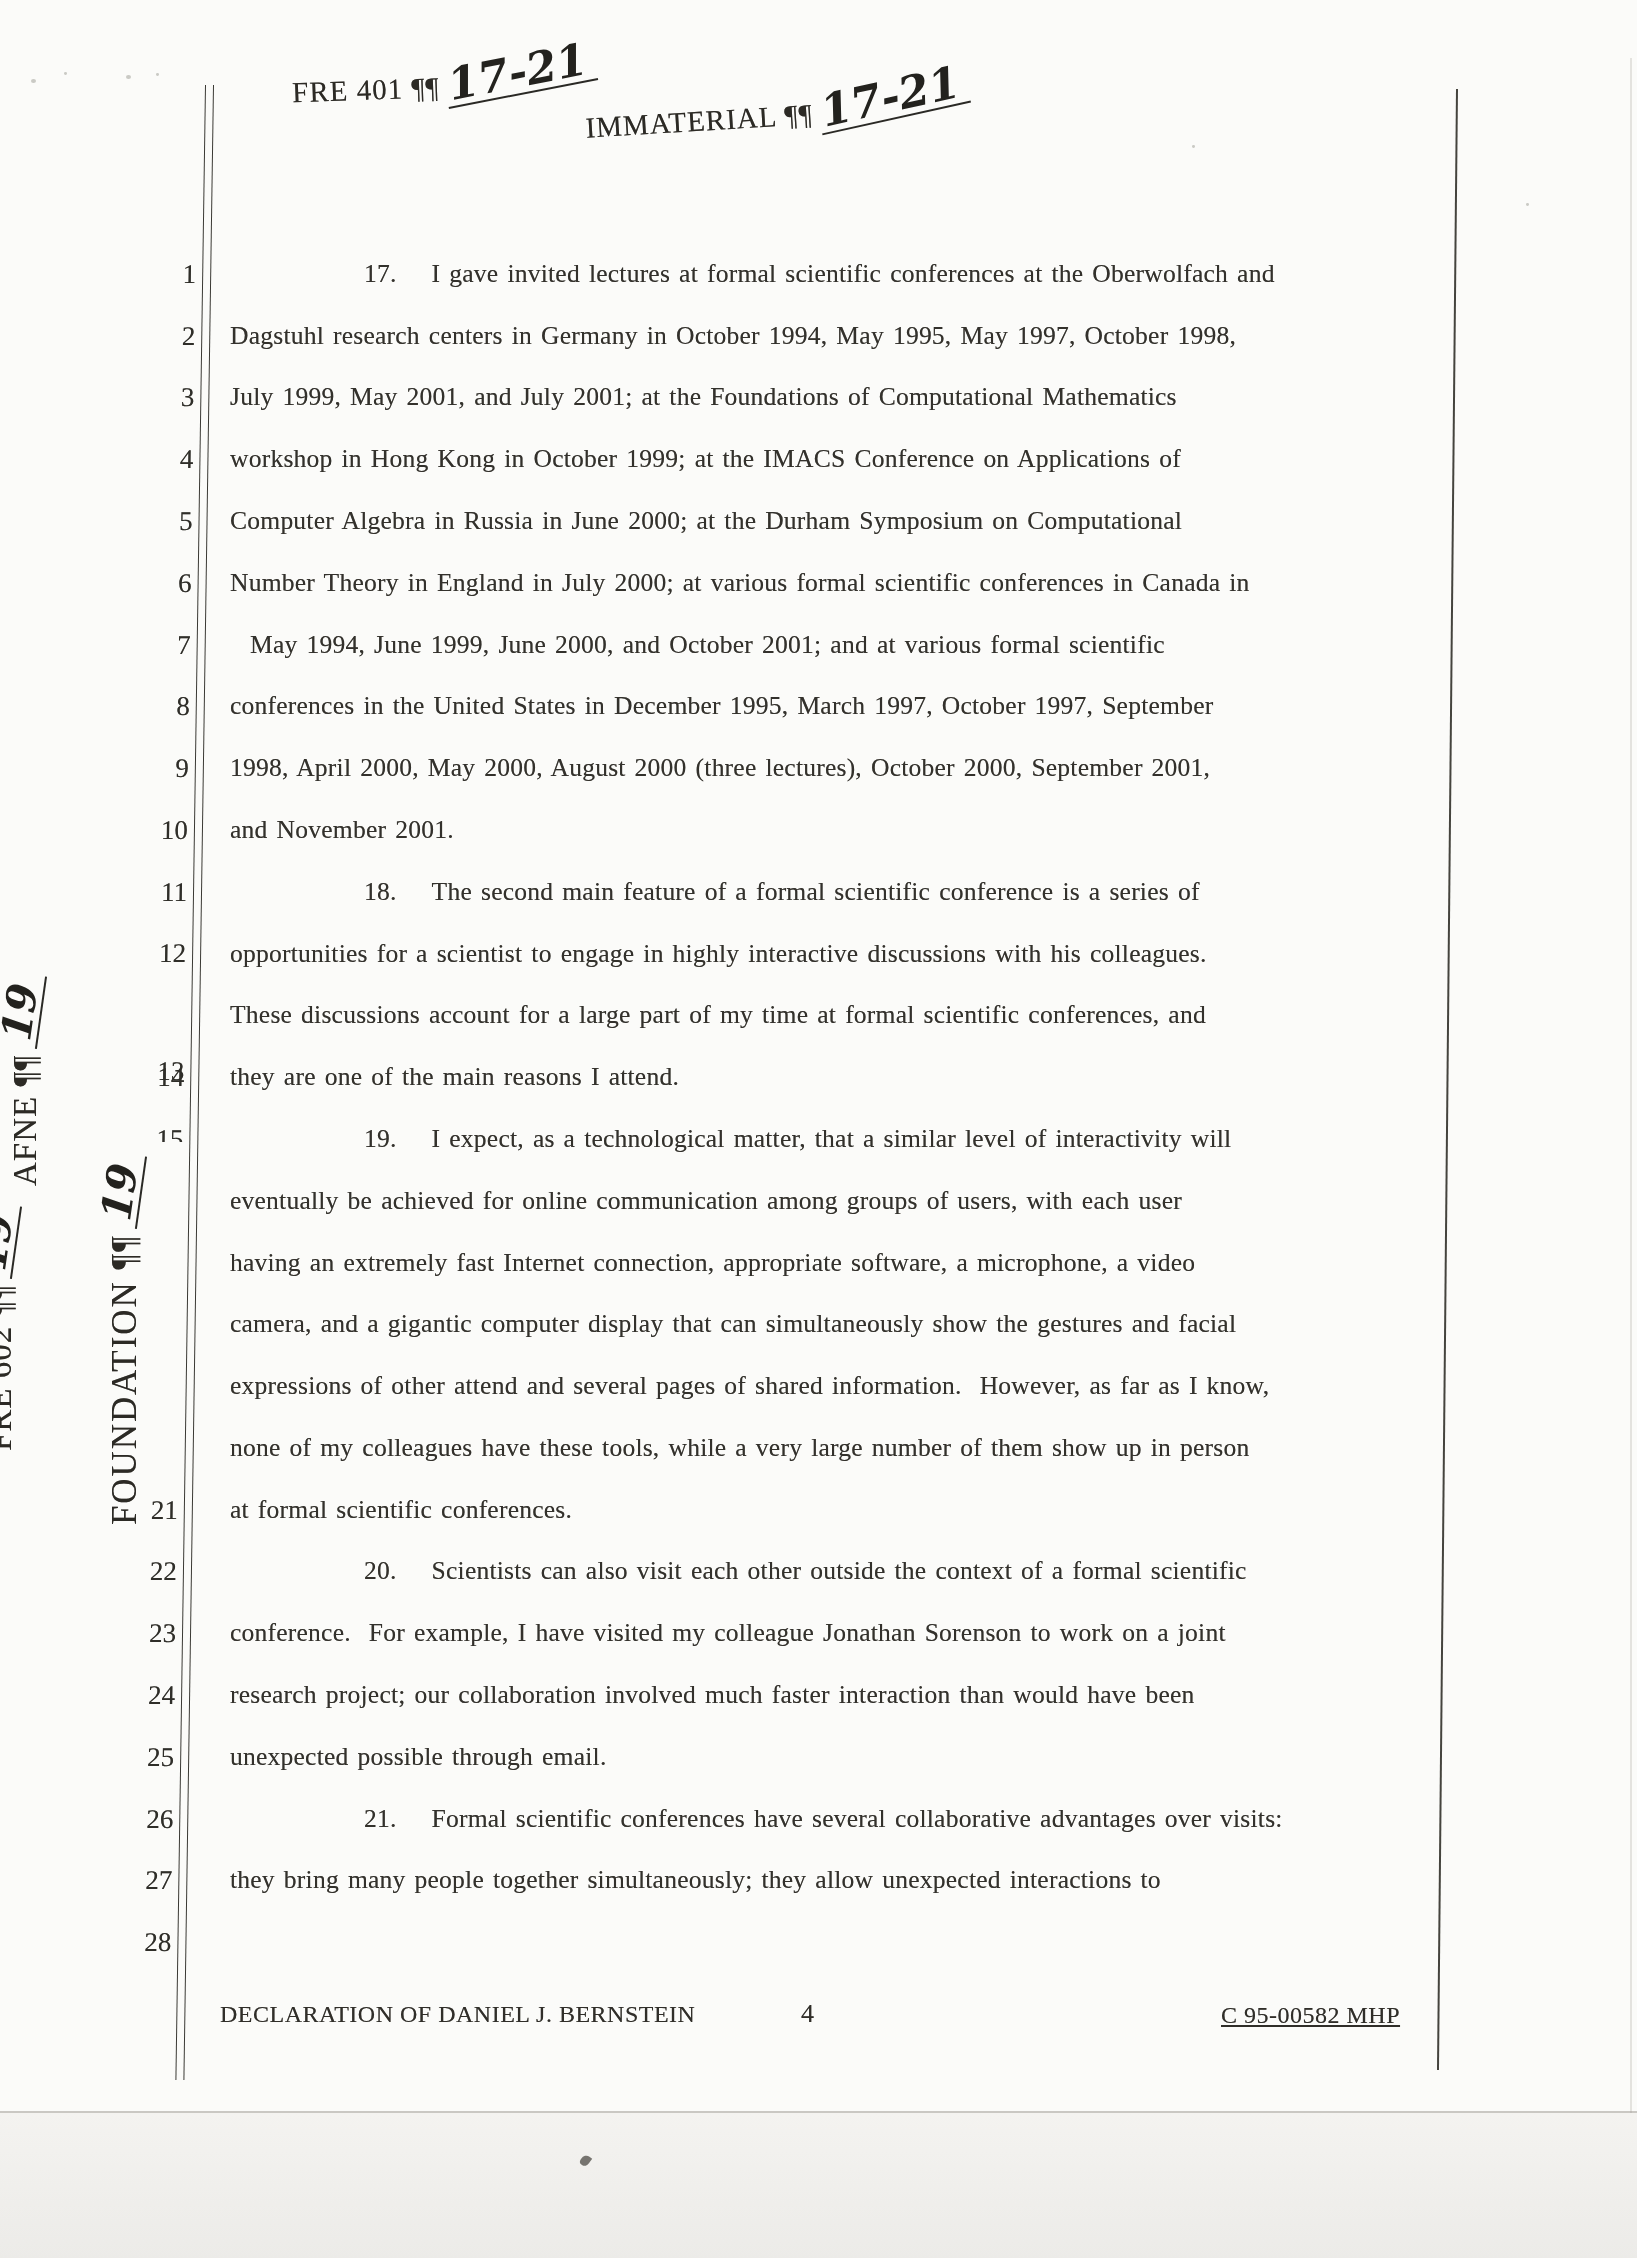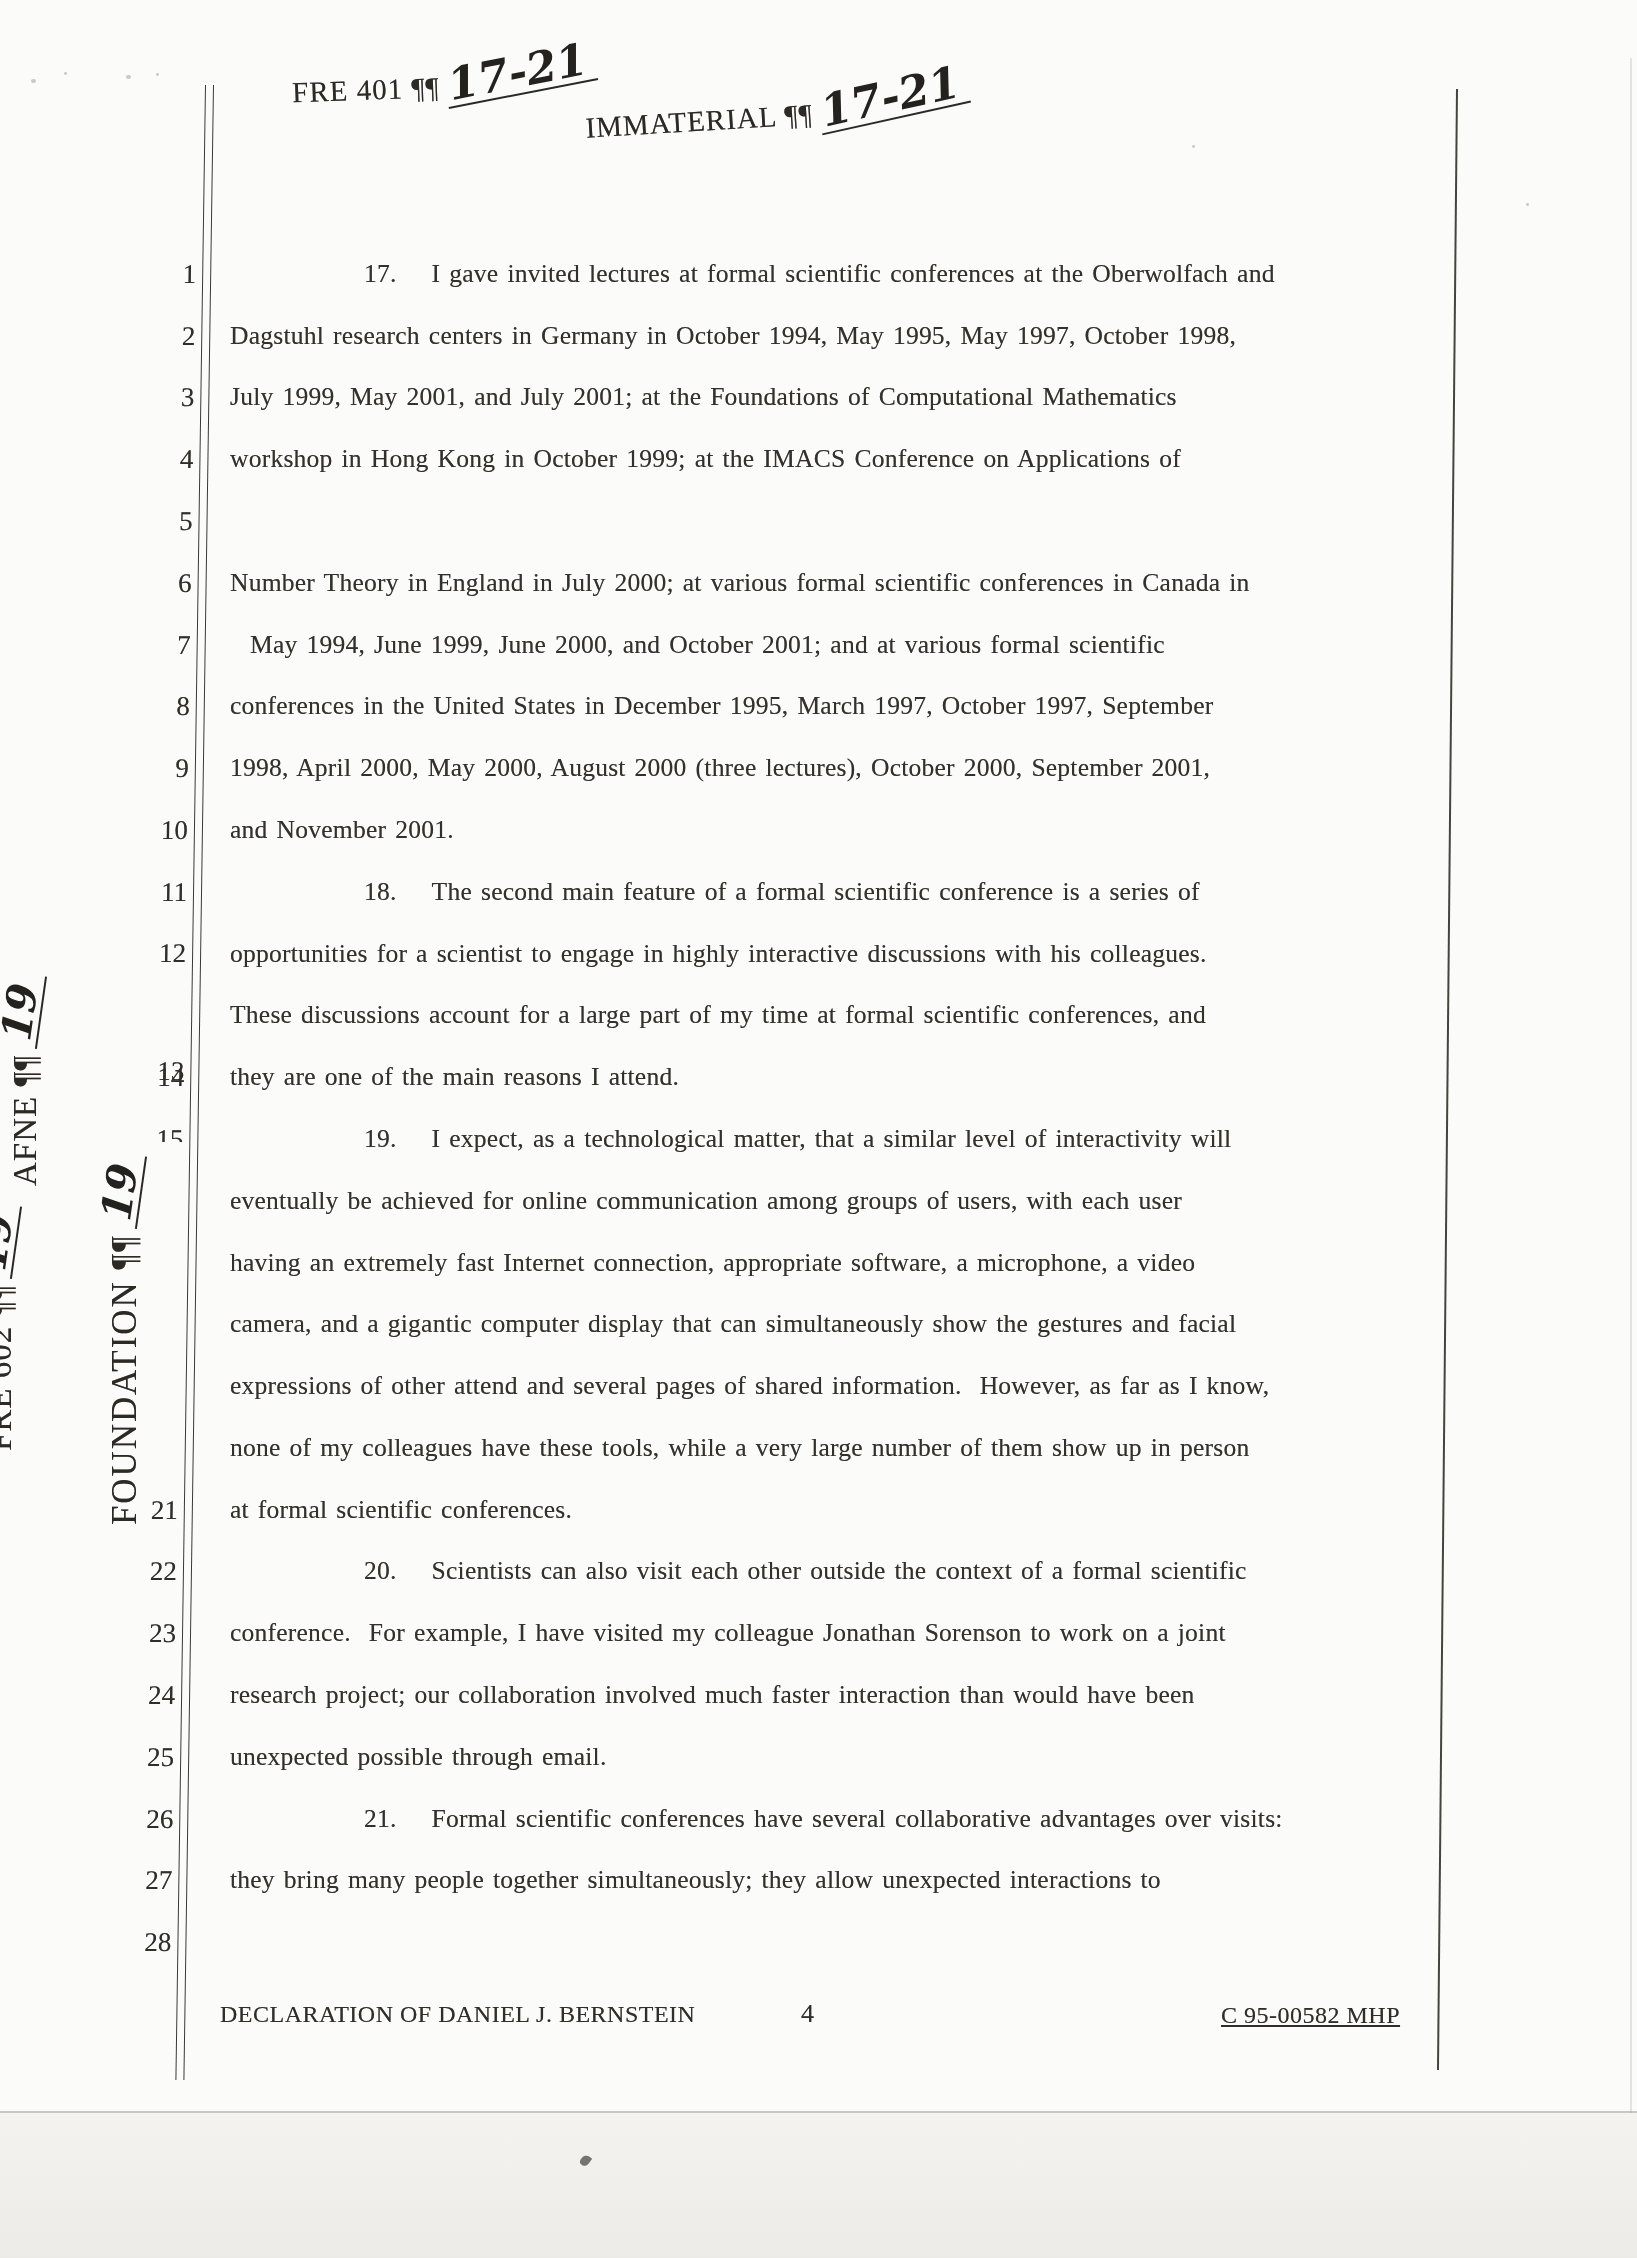--- a/index.html
+++ b/index.html
@@ -149,20 +149,21 @@
       <div class="gnum" style="top: 1804px;">26</div>
       <div class="gnum" style="top: 1865px;">27</div>
       <div class="gnum" style="top: 1927px;">28</div>
     </div>
 
   <div class="bodytext">
       <div class="bodyline" style="top: 257px; left: 134px;"><span class="pnum">17.</span><span>I gave invited lectures at formal scientific conferences at the Oberwolfach and</span></div>
       <div class="bodyline" style="top: 319px;"><span>Dagstuhl research centers in Germany in October 1994, May 1995, May 1997, October 1998,</span></div>
       <div class="bodyline" style="top: 380px;"><span>July 1999, May 2001, and July 2001; at the Foundations of Computational Mathematics</span></div>
       <div class="bodyline" style="top: 442px;"><span>workshop in Hong Kong in October 1999; at the IMACS Conference on Applications of</span></div>
+      <div class="bodyline" style="top: 504px;"><span>Computer Algebra in Russia in June 2000; at the Durham Symposium on Computational</span></div>
       <div class="bodyline" style="top: 566px;"><span>Number Theory in England in July 2000; at various formal scientific conferences in Canada in</span></div>
       <div class="bodyline" style="top: 628px; margin-left: 20px;"><span>May 1994, June 1999, June 2000, and October 2001; and at various formal scientific</span></div>
       <div class="bodyline" style="top: 689px;"><span>conferences in the United States in December 1995, March 1997, October 1997, September</span></div>
       <div class="bodyline" style="top: 751px;"><span>1998, April 2000, May 2000, August 2000 (three lectures), October 2000, September 2001,</span></div>
       <div class="bodyline" style="top: 813px;"><span>and November 2001.</span></div>
       <div class="bodyline" style="top: 875px; left: 134px;"><span class="pnum">18.</span><span>The second main feature of a formal scientific conference is a series of</span></div>
       <div class="bodyline" style="top: 937px;"><span>opportunities for a scientist to engage in highly interactive discussions with his colleagues.</span></div>
       <div class="bodyline" style="top: 998px; text-align: center;"><span>These discussions account for a large part of my time at formal scientific conferences, and</span></div>
       <div class="bodyline" style="top: 1060px;"><span>they are one of the main reasons I attend.</span></div>
       <div class="bodyline" style="top: 1122px; left: 134px;"><span class="pnum">19.</span><span>I expect, as a technological matter, that a similar level of interactivity will</span></div>

